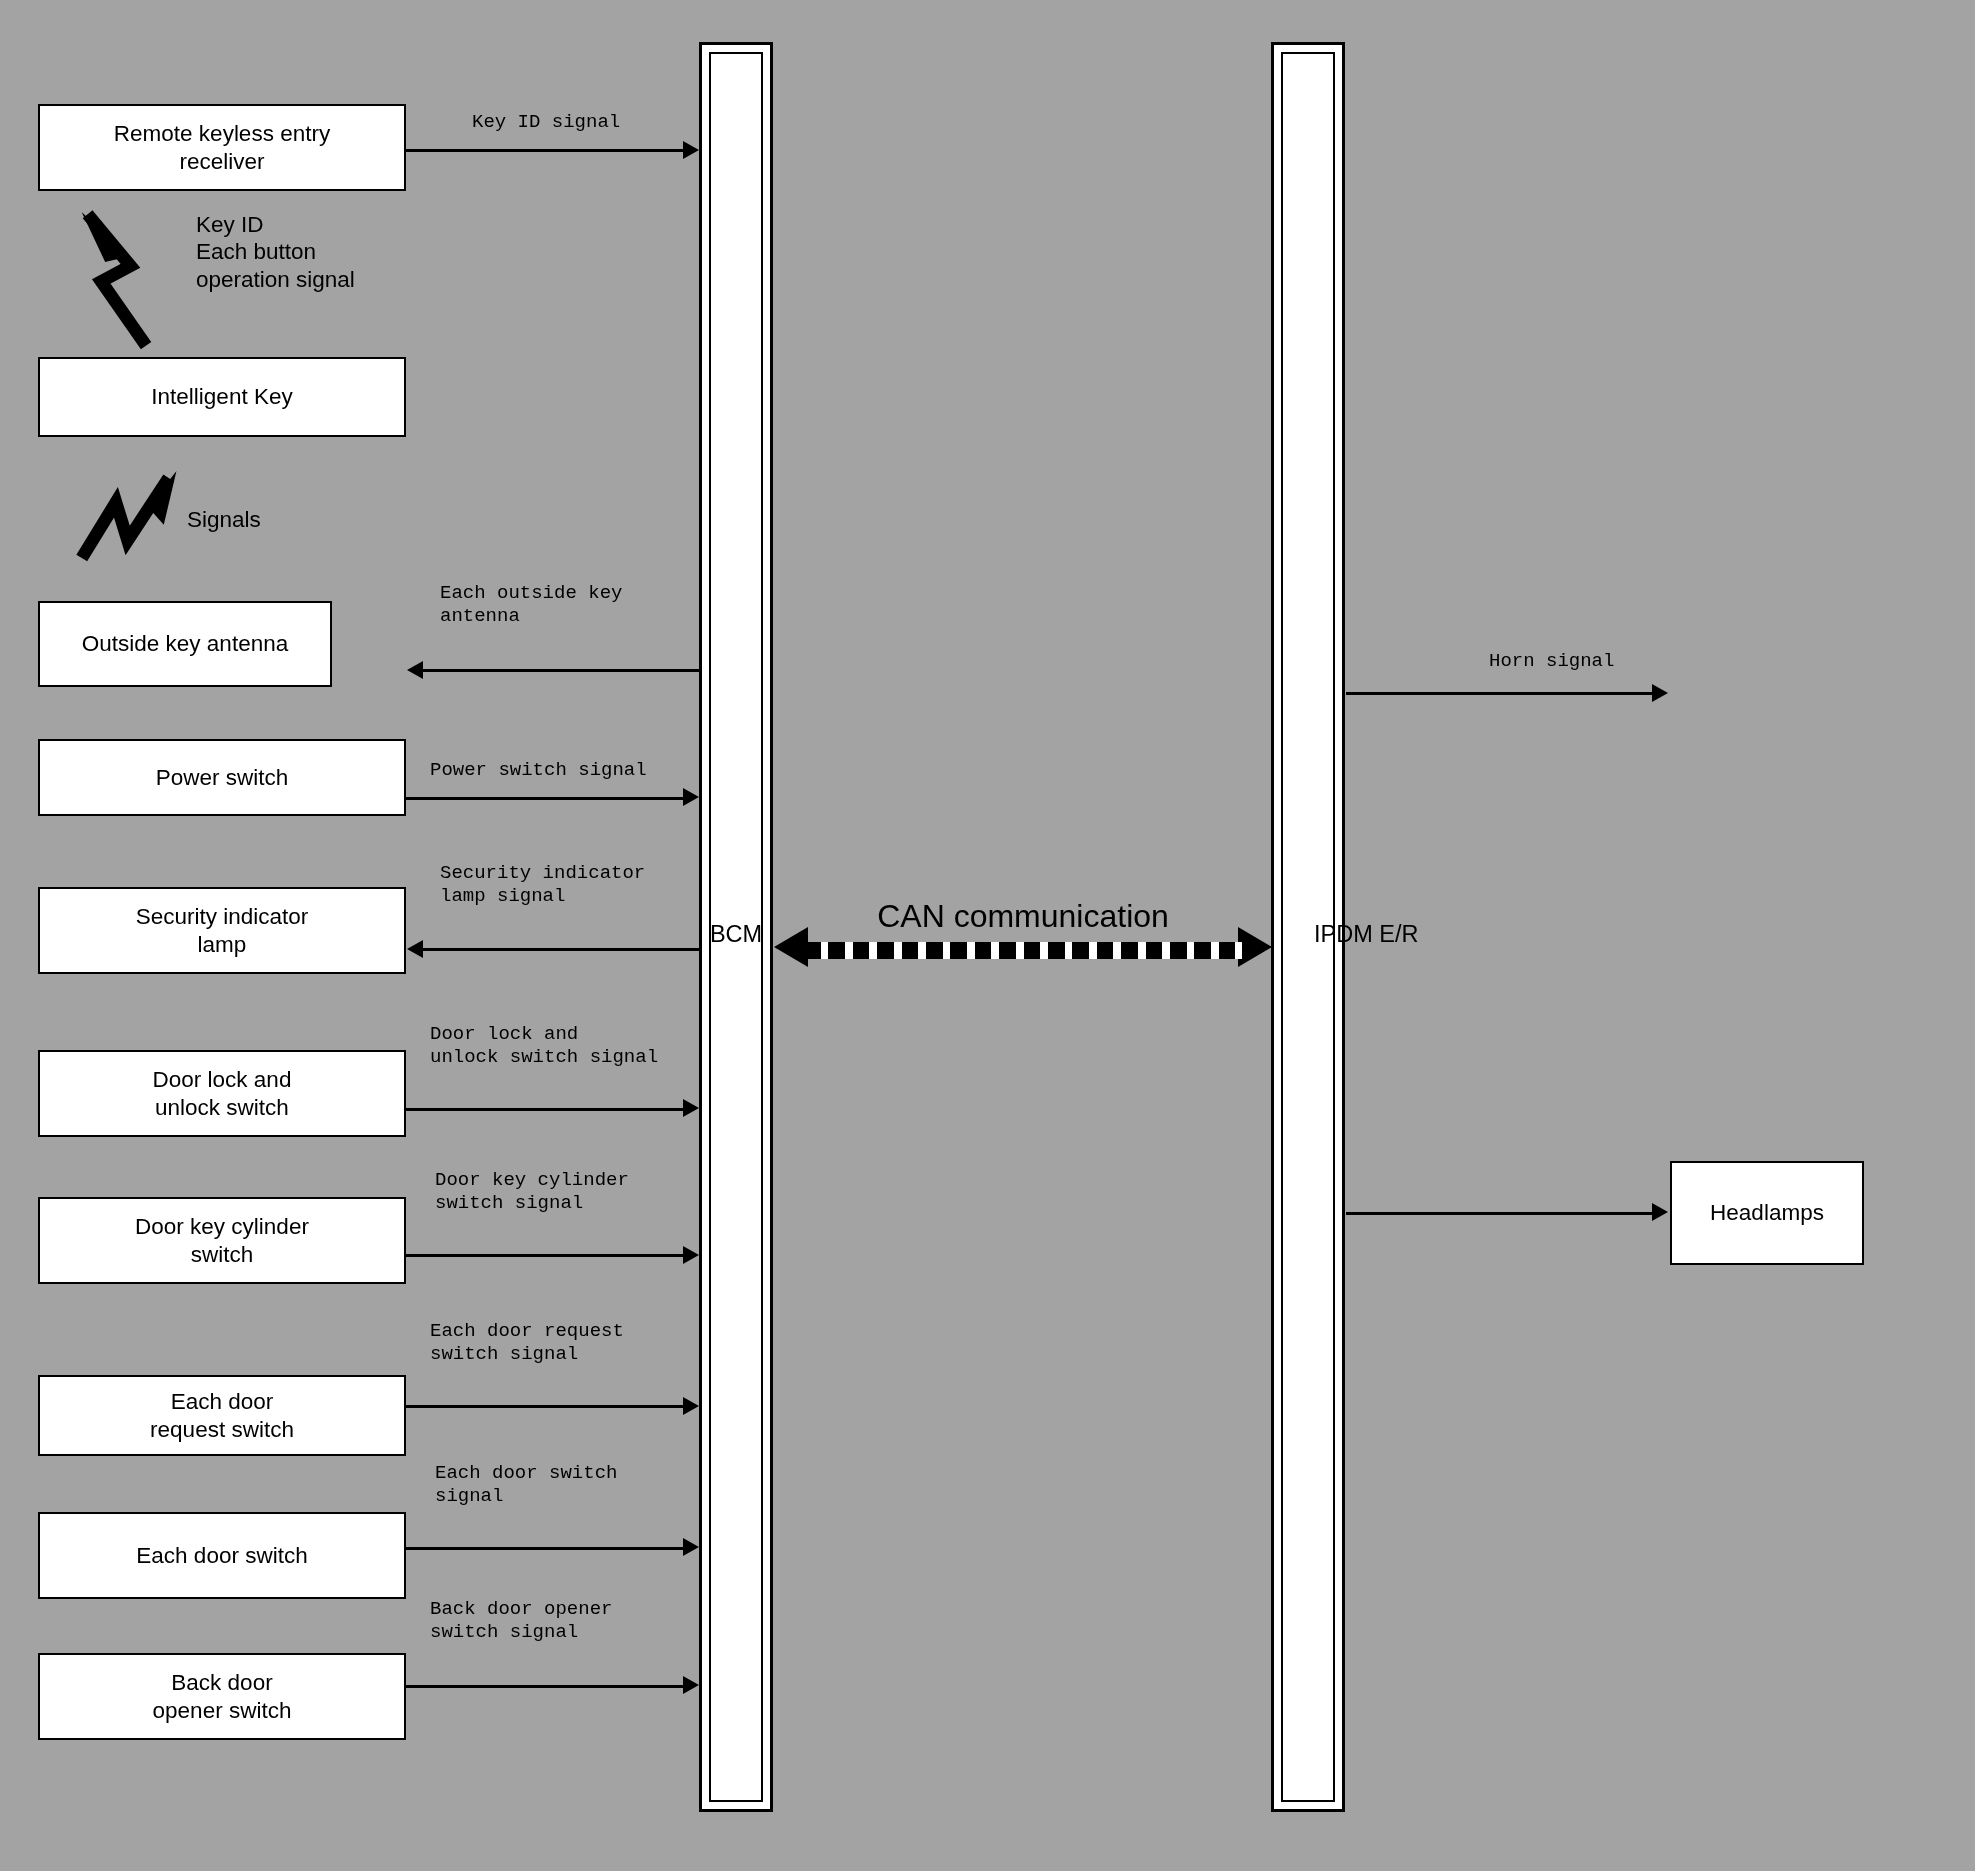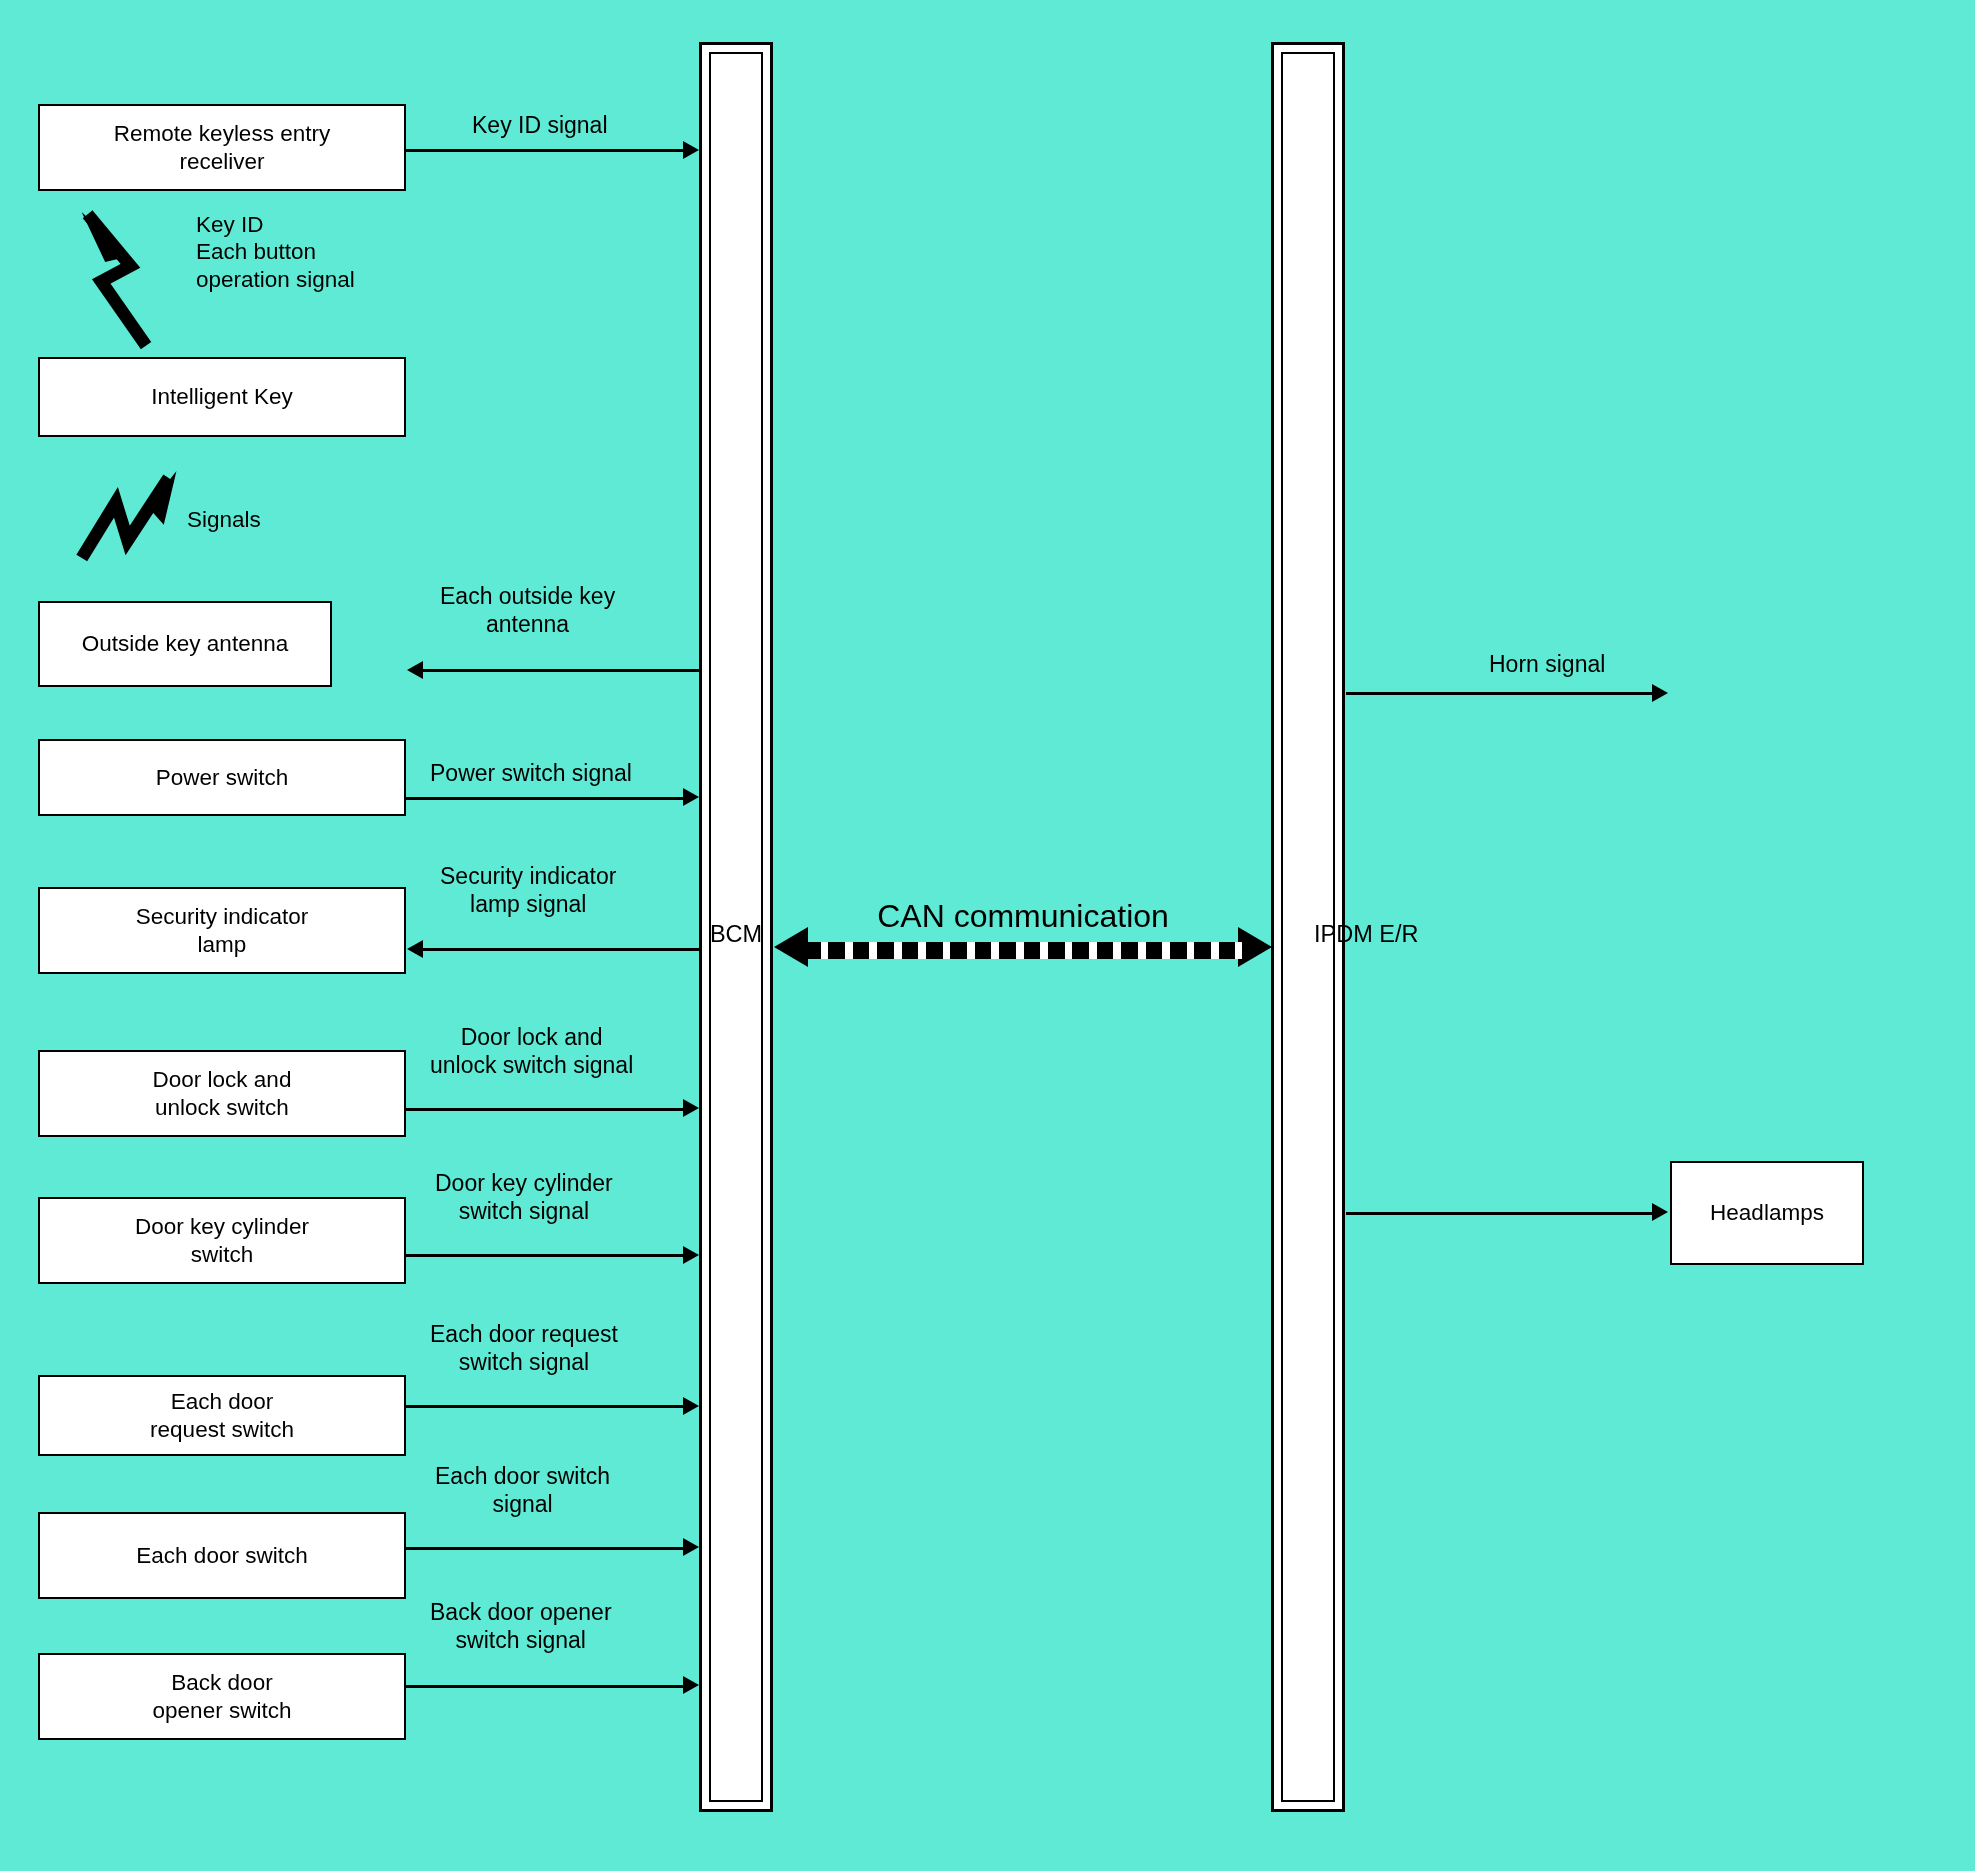--- a/index.html
+++ b/index.html
@@ -1,20 +1,20 @@
 <!DOCTYPE html>
 <html style="font-size:7.8px"><head>
 <meta charset="utf-8">
 <style>
   html,body{margin:0;padding:0;background:#ffffff;}
   body{font-family:"Liberation Sans","DejaVu Sans",sans-serif;color:#000;}
   #stage{
     position:relative;
     width:1975px;height:1871px;
-    background:#5eead4;
+    background:#a3a3a3;
     overflow:hidden;
   }
   
   .node{position:absolute;box-sizing:border-box;}
 
   
   .boxrect{
     border:2.9px solid #000;
     background:#fff;
     display:flex;align-items:center;justify-content:center;
@@ -56,24 +56,25 @@
   .arrow-l{
     position:absolute;width:0;height:0;
     border-top:9.8px solid transparent;
     border-bottom:9.8px solid transparent;
     border-right:16.6px solid #000;
   }
 
   
   .sig{
     position:absolute;
-    font-size:23px;
+    font-size:19px;
     line-height:1.22;
     white-space:pre-line;
-    text-align:center;
+    text-align:left;
+    font-family:Liberation Mono, monospace;
   }
 
   
   .can-wrap{position:absolute;}
   .can-label{
     position:absolute;
     font-size:32px;
     white-space:nowrap;
     text-align:center;
     left:0;right:0;

